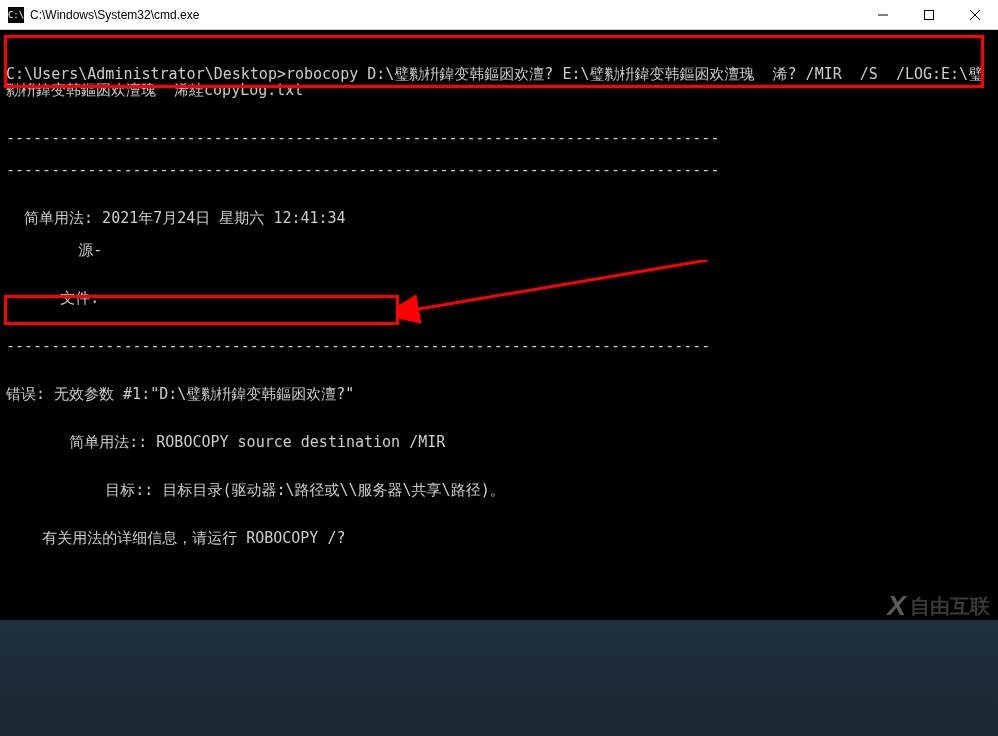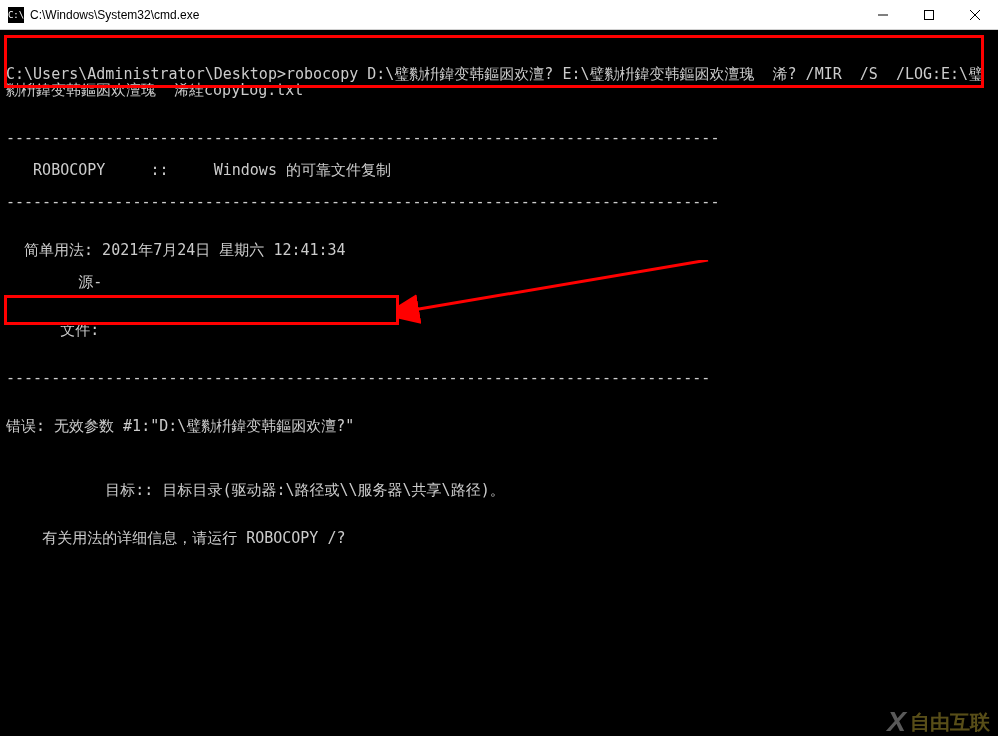--- a/index.html
+++ b/index.html
@@ -56,21 +56,21 @@
       font-size: 14px;
       cursor: pointer;
     }
     .titlebar-btn svg {
       width: 10px;
       height: 10px;
     }
     .terminal {
       background: #000000;
       color: #cccccc;
-      height: 706px;
+      height: 590px;
       padding: 4px 6px;
       font-family: "NSimSun", "SimSun", Consolas, monospace;
       font-size: 15px;
       line-height: 16px;
       white-space: pre;
       position: relative;
       overflow: hidden;
     }
     .line {
       white-space: pre-wrap;
@@ -112,21 +112,21 @@
     .watermark-x {
       font-size: 28px;
       font-weight: bold;
       font-style: italic;
       color: #ffffff;
       font-family: Arial, sans-serif;
     }
     .watermark-text {
       font-size: 20px;
       font-weight: bold;
-      color: #fde047;
+      color: #a3a3a3;
       font-family: "Microsoft YaHei", sans-serif;
     }
   </style>
 </head>
 <body>
 
 <div class="titlebar">
   <div class="titlebar-icon">
     <span>C:\</span>
   </div>
@@ -149,32 +149,32 @@
         </svg>
     </div>
   </div>
 </div>
 
 <div class="terminal">
 <div class="line"></div>
 <div class="line">C:\Users\Administrator\Desktop&gt;robocopy D:\璧勬枡鍏变韩鏂囦欢澶? E:\璧勬枡鍏变韩鏂囦欢澶瑰  浠? /MIR  /S  /LOG:E:\璧勬枡鍏变韩鏂囦欢澶瑰  浠絓copyLog.txt</div>
 <div class="line"></div>
 <div class="line">-------------------------------------------------------------------------------</div>
-<div class="line">   ROBOCOPY     ::     Windows 的可靠文件复制</div>
 <div class="line">-------------------------------------------------------------------------------</div>
 <div class="line"></div>
 <div class="line">  简单用法: 2021年7月24日 星期六 12:41:34</div>
 <div class="line">        源-</div>
 <div class="line"></div>
 <div class="line">      文件:</div>
 <div class="line"></div>
 <div class="line">------------------------------------------------------------------------------</div>
 <div class="line"></div>
 <div class="line">错误: 无效参数 #1:"D:\璧勬枡鍏变韩鏂囦欢澶?"</div>
 <div class="line"></div>
+<div class="line">       简单用法:: ROBOCOPY source destination /MIR</div>
 <div class="line"></div>
 <div class="line">           目标:: 目标目录(驱动器:\路径或\\服务器\共享\路径)。</div>
 <div class="line"></div>
 <div class="line">    有关用法的详细信息，请运行 ROBOCOPY /?</div>
 <div class="line"></div>
 <div class="line"></div>
 
 <div class="line"></div>
 
 

